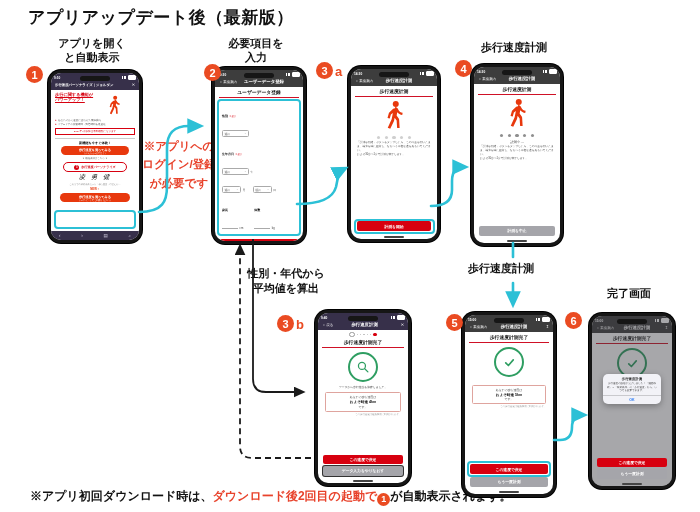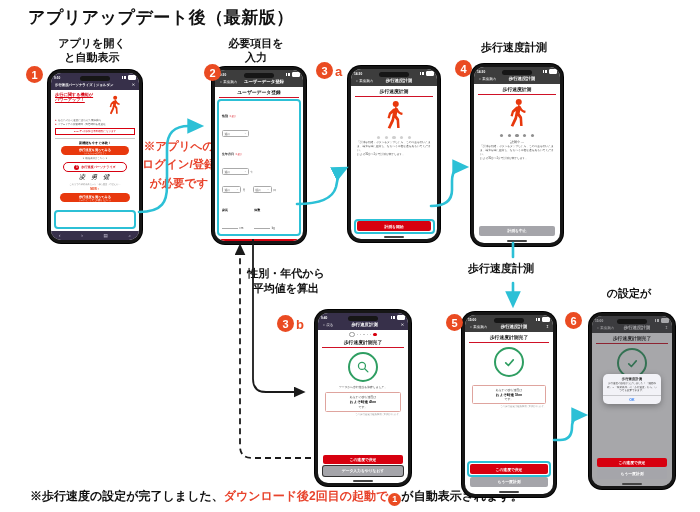--- a/index.html
+++ b/index.html
@@ -106,31 +106,31 @@
 
 <div class="canvas">
 
   <div class="main-title">アプリアップデート後（最新版）</div>
 
   <div class="step-label" style="left:212px;top:37px;width:88px;">必要項目を
 入力</div>
   <div class="step-label" style="left:48px;top:37px;width:88px;">アプリを開く
 と自動表示</div>
   <div class="step-label" style="left:471px;top:41px;width:86px;">歩行速度計測</div>
-  <div class="step-label" style="left:589px;top:287px;width:80px;">の設定が</div>
+  <div class="step-label" style="left:589px;top:287px;width:80px;">完了画面</div>
 
   <div class="note-red" style="left:134px;top:137px;width:90px;">※アプリへの
 ログイン/登録
 が必要です</div>
   <div class="note-black" style="left:242px;top:266px;width:88px;">性別・年代から
 平均値を算出</div>
   <div class="note-black" style="left:443px;top:261px;width:116px;">歩行速度計測</div>
 
   <div class="footnote">
-    <span>※歩行速度の設定が完了しました、</span><span class="red">ダウンロード後2回目の起動で</span><span class="badge-inline">1</span><span>が自動表示されます。</span>
+    <span>※アプリ初回ダウンロード時は、</span><span class="red">ダウンロード後2回目の起動で</span><span class="badge-inline">1</span><span>が自動表示されます。</span>
   </div>
 
   <svg class="overlay" width="700" height="512">
     <defs>
       <marker id="mc" markerWidth="7" markerHeight="7" refX="4.5" refY="3" orient="auto">
           <path d="M0 0L6.5 3L0 6Z" fill="#2cc0d6"></path>
         </marker>
       <marker id="mb" markerWidth="7" markerHeight="7" refX="4.5" refY="3" orient="auto">
           <path d="M0 0L6.5 3L0 6Z" fill="#1a1a1a"></path>
         </marker>

